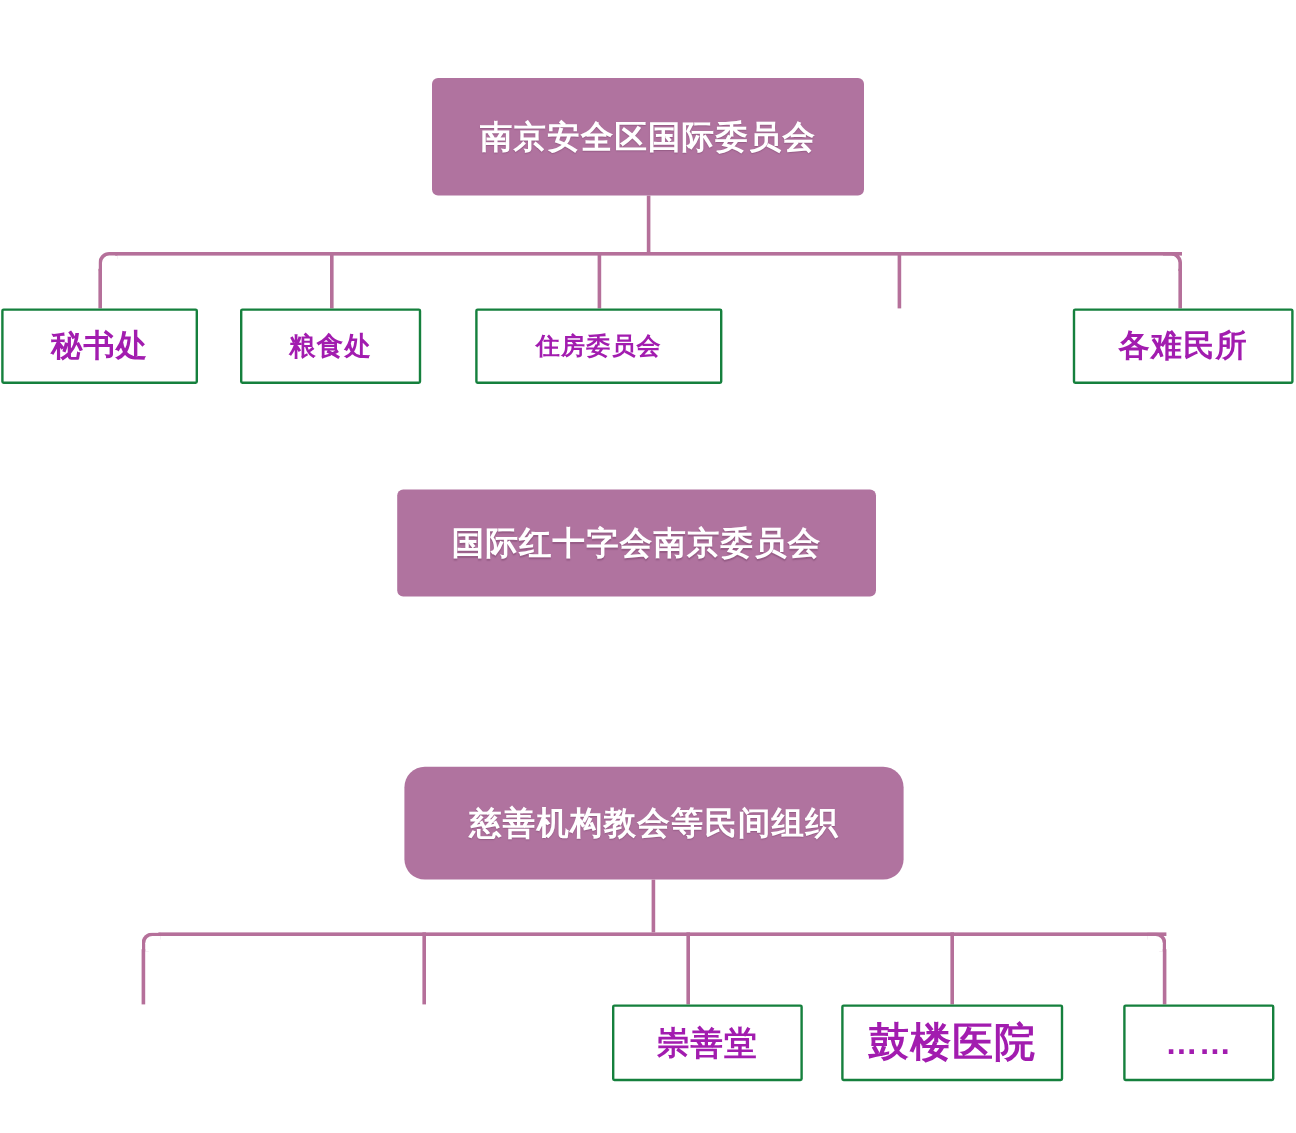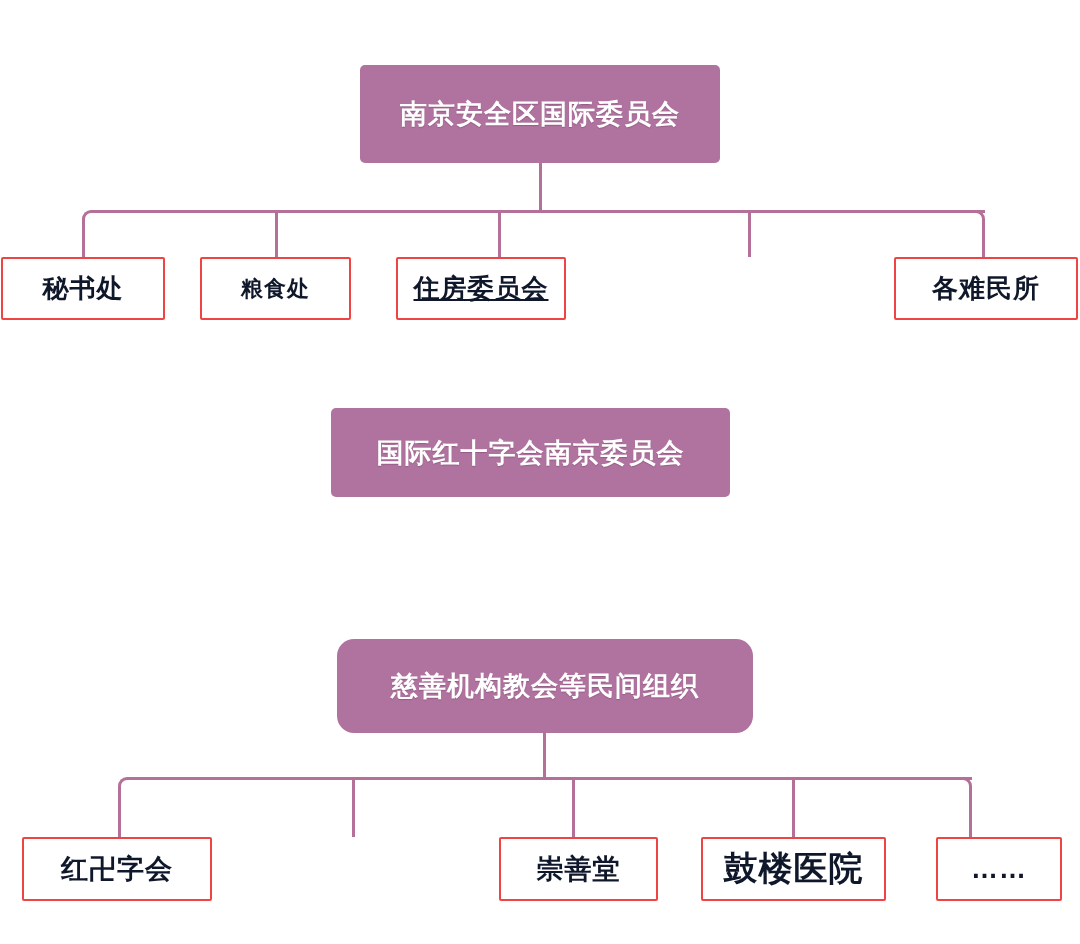--- a/index.html
+++ b/index.html
@@ -31,22 +31,22 @@
     background: #b0739f;
     color: #ffffff;
     border-radius: 5px;
     font-weight: bold;
     letter-spacing: 1px;
     text-shadow: 0 1px 1px rgba(90,40,75,0.30);
   }
   
   .node.outlined {
     background: #ffffff;
-    color: #0f172a;
-    border: 2px solid #ef4444;
+    color: #a21caf;
+    border: 2px solid #15803d;
     border-radius: 2px;
     font-weight: bold;
     letter-spacing: 1px;
   }
   
   .conn {
     position: absolute;
     z-index: 1;
     background: #b5709a;
   }
@@ -78,37 +78,36 @@
   <div class="elbow tr" style="left:969px; top:210px; width:16px; height:16px;"></div>
 
   <div class="conn v" style="left:82px; top:224px; width:3px; height:33px;"></div>
   <div class="conn v" style="left:275px; top:210px; width:3px; height:47px;"></div>
   <div class="conn v" style="left:498px; top:210px; width:3px; height:47px;"></div>
   <div class="conn v" style="left:748px; top:210px; width:3px; height:47px;"></div>
   <div class="conn v" style="left:982px; top:224px; width:3px; height:33px;"></div>
 
   <div class="node outlined" style="left:1px; top:257px; width:164px; height:63px; font-size:26px;">秘书处</div>
   <div class="node outlined" style="left:200px; top:257px; width:151px; height:63px; font-size:22px;">粮食处</div>
-  <div class="node outlined" style="left:396px; top:257px; width:170px; height:63px; font-size:26px;text-decoration:underline;">住房委员会</div>
+  <div class="node outlined" style="left:396px; top:257px; width:206px; height:63px; font-size:20px;">住房委员会</div>
   <div class="node outlined" style="left:894px; top:257px; width:184px; height:63px; font-size:26px;">各难民所</div>
 
   <div class="node filled" style="left:331px; top:408px; width:399px; height:89px; font-size:27px;">国际红十字会南京委员会</div>
 
   <div class="node filled" style="left:337px; top:639px; width:416px; height:94px; font-size:27px;border-radius:17px;">慈善机构教会等民间组织</div>
 
   <div class="conn v" style="left:543px; top:733px; width:3px; height:44px;"></div>
 
   <div class="elbow tl" style="left:118px; top:777px; width:16px; height:16px;"></div>
   <div class="conn h" style="left:132px; top:777px; width:840px; height:3px;"></div>
   <div class="elbow tr" style="left:956px; top:777px; width:16px; height:16px;"></div>
 
   <div class="conn v" style="left:118px; top:791px; width:3px; height:46px;"></div>
   <div class="conn v" style="left:352px; top:777px; width:3px; height:60px;"></div>
   <div class="conn v" style="left:572px; top:777px; width:3px; height:60px;"></div>
   <div class="conn v" style="left:792px; top:777px; width:3px; height:60px;"></div>
   <div class="conn v" style="left:969px; top:791px; width:3px; height:46px;"></div>
 
-  <div class="node outlined" style="left:22px; top:837px; width:190px; height:64px; font-size:27px;">红卍字会</div>
-  <div class="node outlined" style="left:499px; top:837px; width:159px; height:64px; font-size:27px;">崇善堂</div>
+  <div class="node outlined" style="left:510px; top:837px; width:159px; height:64px; font-size:27px;">崇善堂</div>
   <div class="node outlined" style="left:701px; top:837px; width:185px; height:64px; font-size:34px;text-align:right;">鼓楼医院</div>
   <div class="node outlined" style="left:936px; top:837px; width:126px; height:64px; font-size:27px;">……</div>
 
 </div>
 
 </body></html>

